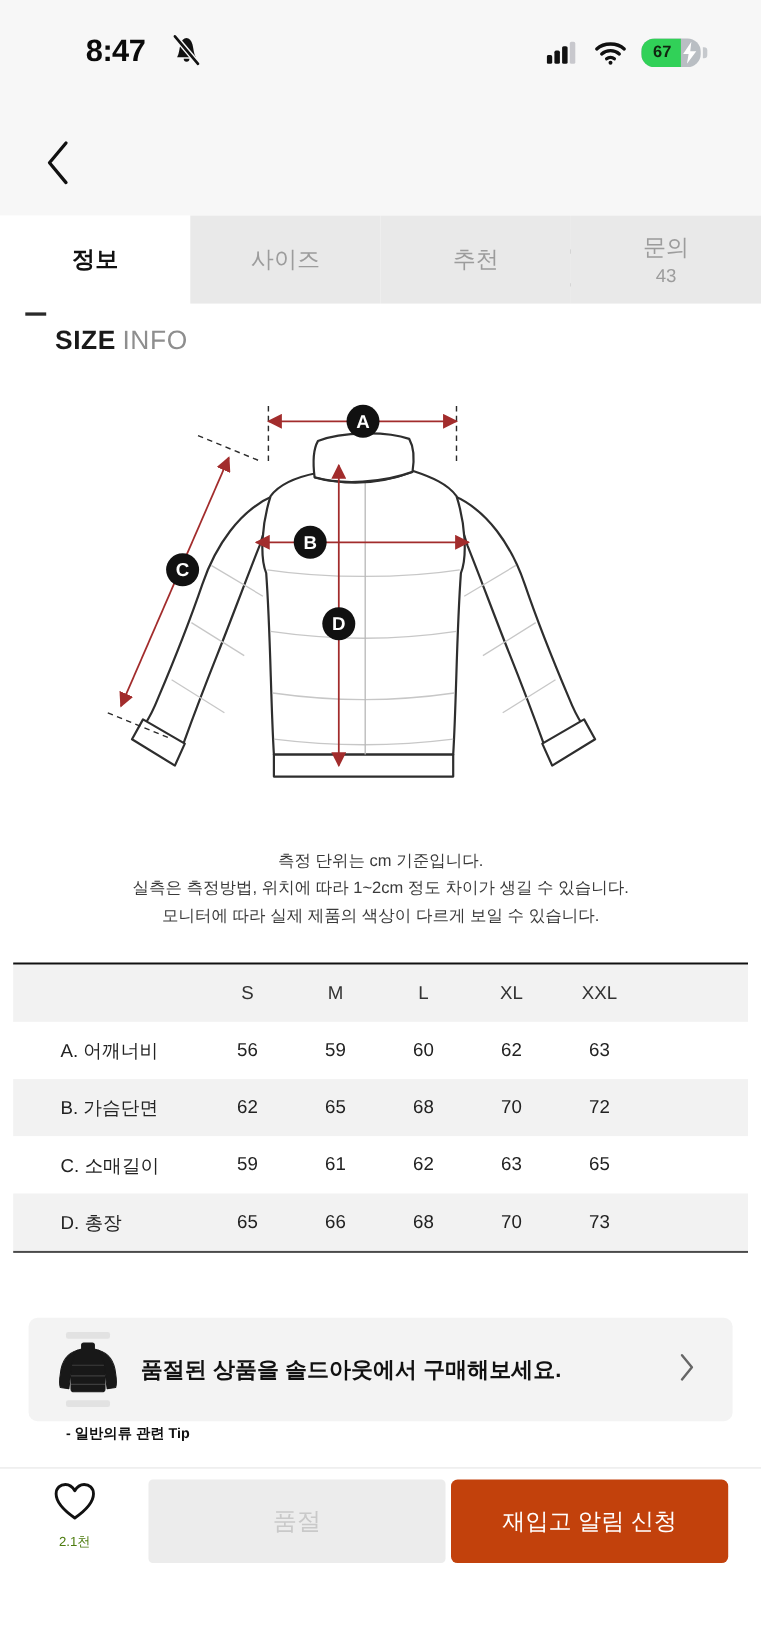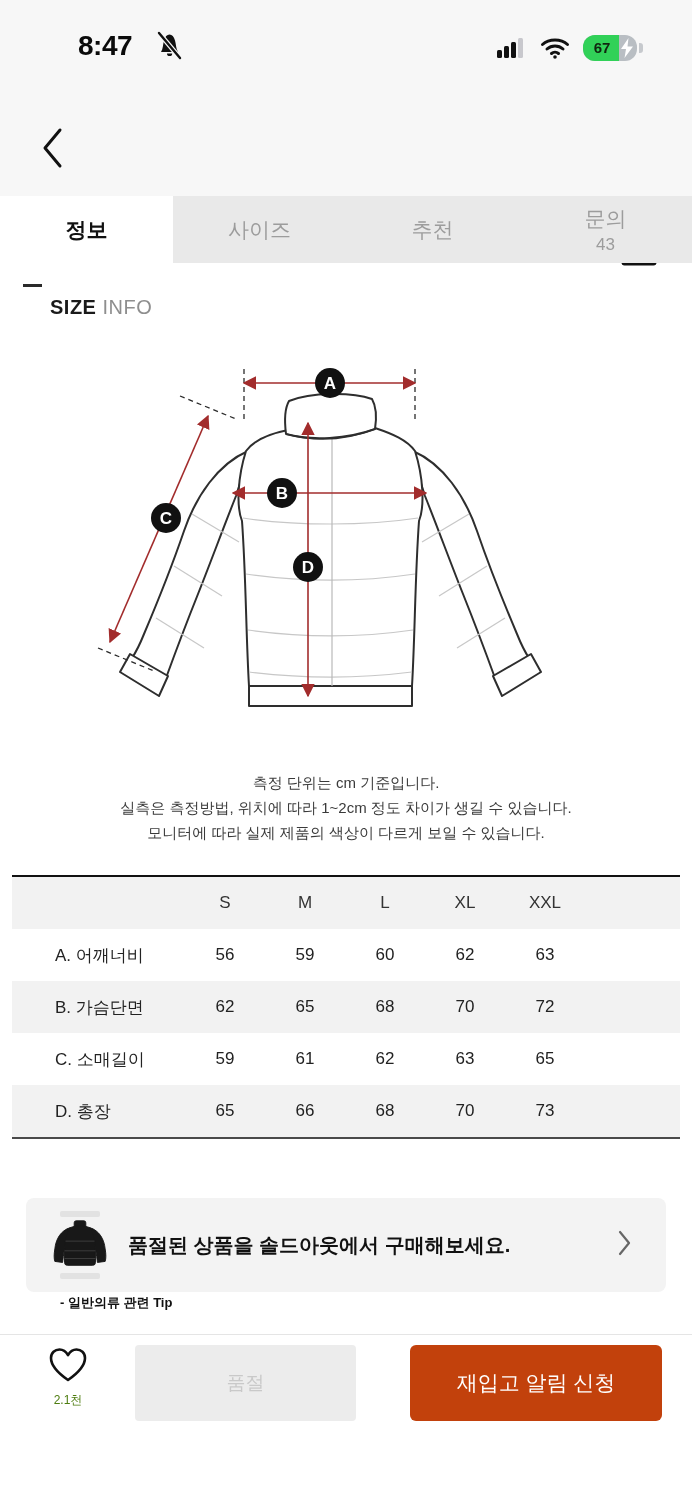--- a/index.html
+++ b/index.html
@@ -18,28 +18,28 @@
   .batt-nub{position:absolute;left:639px;top:43px;width:4px;height:10px;border-radius:0 3px 3px 0;background:#c6c9cd;}
   
   .navbar{position:absolute;left:0;top:90px;width:692px;height:106px;background:#f7f7f7;}
   .back{position:absolute;left:40px;top:36px;cursor:pointer;}
   .home{position:absolute;left:490px;top:127px;cursor:pointer;}
   .search{position:absolute;left:556px;top:128px;cursor:pointer;}
   .bag{position:absolute;left:618px;top:131px;cursor:pointer;}
   .badge{position:absolute;left:637px;top:123px;width:37px;height:34px;border-radius:17px;
          color:#fff;font-size:16px;font-weight:700;text-align:center;line-height:34px;}
   
-  .tabbar{position:absolute;left:0;top:196px;width:692px;height:67px;display:flex;}
+  .tabbar{position:absolute;left:0;top:196px;width:692px;height:80px;display:flex;}
   .tab{flex:1;display:flex;flex-direction:column;align-items:center;justify-content:center;
        background:#e9e9e9;color:#9c9c9c;font-size:21px;cursor:pointer;}
   .tab.active{background:#fff;color:#111;font-weight:700;}
   .tab-count{font-size:17px;margin-top:2px;color:#9c9c9c;}
   
   .dash{position:absolute;left:23px;top:284px;width:19px;height:3px;background:#2a2a2a;}
-  .sizeinfo{position:absolute;left:50px;top:296px;font-size:20px;letter-spacing:0.5px;}
+  .sizeinfo{position:absolute;left:50px;top:296px;font-size:24px;letter-spacing:0.5px;}
   .sizeinfo .p{font-weight:700;color:#1a1a1a;}
   .sizeinfo .s{color:#8e8e8e;margin-left:6px;}
   
   .diagram{position:absolute;left:96px;top:356px;width:500px;height:400px;}
   
   .notes{position:absolute;left:0;top:770px;width:692px;text-align:center;
          font-size:15px;color:#3a3a3a;line-height:25px;}
   
   .size-table{position:absolute;left:12px;top:875px;width:668px;
               border-top:2px solid #111;border-bottom:2px solid #4a4a4a;}
@@ -55,22 +55,22 @@
   .thumb{width:64px;margin-left:22px;display:flex;flex-direction:column;align-items:center;}
   .thumb .bar{width:40px;height:6px;background:#e2e2e2;border-radius:2px;}
   .banner-text{margin-left:16px;font-size:20px;font-weight:700;color:#111;}
   .banner-chev{margin-left:auto;margin-right:34px;}
   .tip{position:absolute;left:60px;top:1294px;font-size:13px;font-weight:700;color:#111;}
   
   .bottombar{position:absolute;left:0;top:1334px;width:692px;height:166px;background:#fff;
              border-top:1px solid #e5e5e5;box-sizing:border-box;}
   .like{position:absolute;left:34px;top:12px;width:68px;text-align:center;cursor:pointer;}
   .like-count{font-size:12px;color:#4d7c0f;margin-top:4px;}
-  .btn-soldout{position:absolute;left:135px;top:10px;width:221px;height:76px;border:none;
-               background:#ececec;color:#c9c9c9;font-size:19px;border-radius:4px;
+  .btn-soldout{position:absolute;left:135px;top:10px;width:270px;height:76px;border:none;
+               background:#ececec;color:#c9c9c9;font-size:22px;border-radius:4px;
                font-family:"Liberation Sans",sans-serif;}
   .btn-restock{position:absolute;left:410px;top:10px;width:252px;height:76px;border:none;
                background:#c2410c;color:#fff;font-size:21px;border-radius:6px;cursor:pointer;
                font-family:"Liberation Sans",sans-serif;}
 </style>
 </head>
 <body>
 
 <div class="screen">
 

